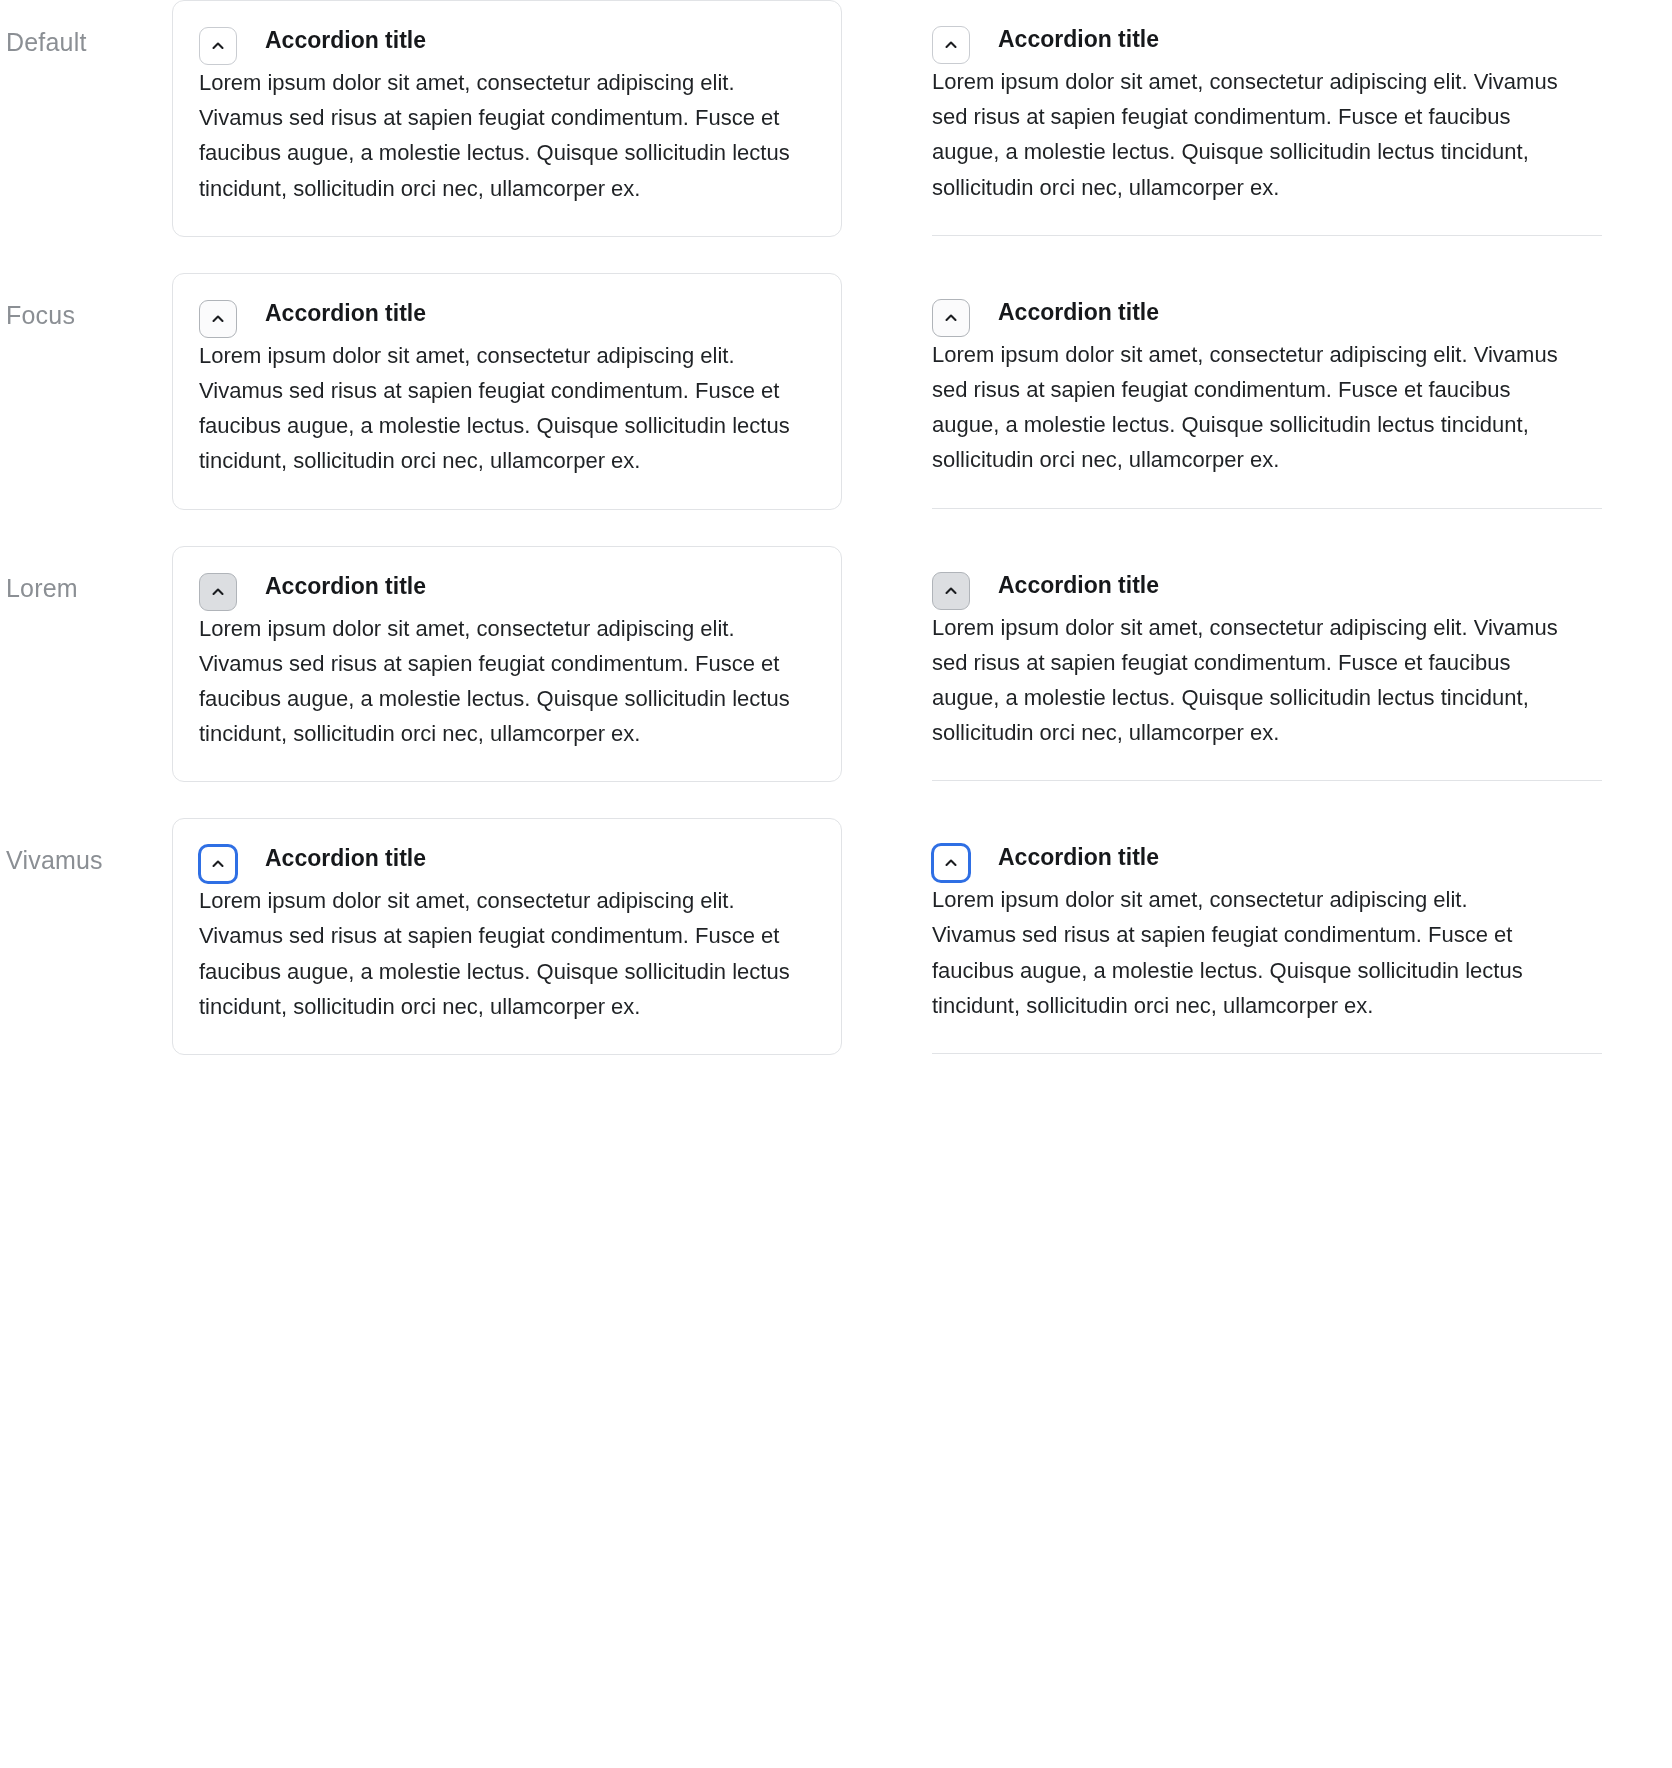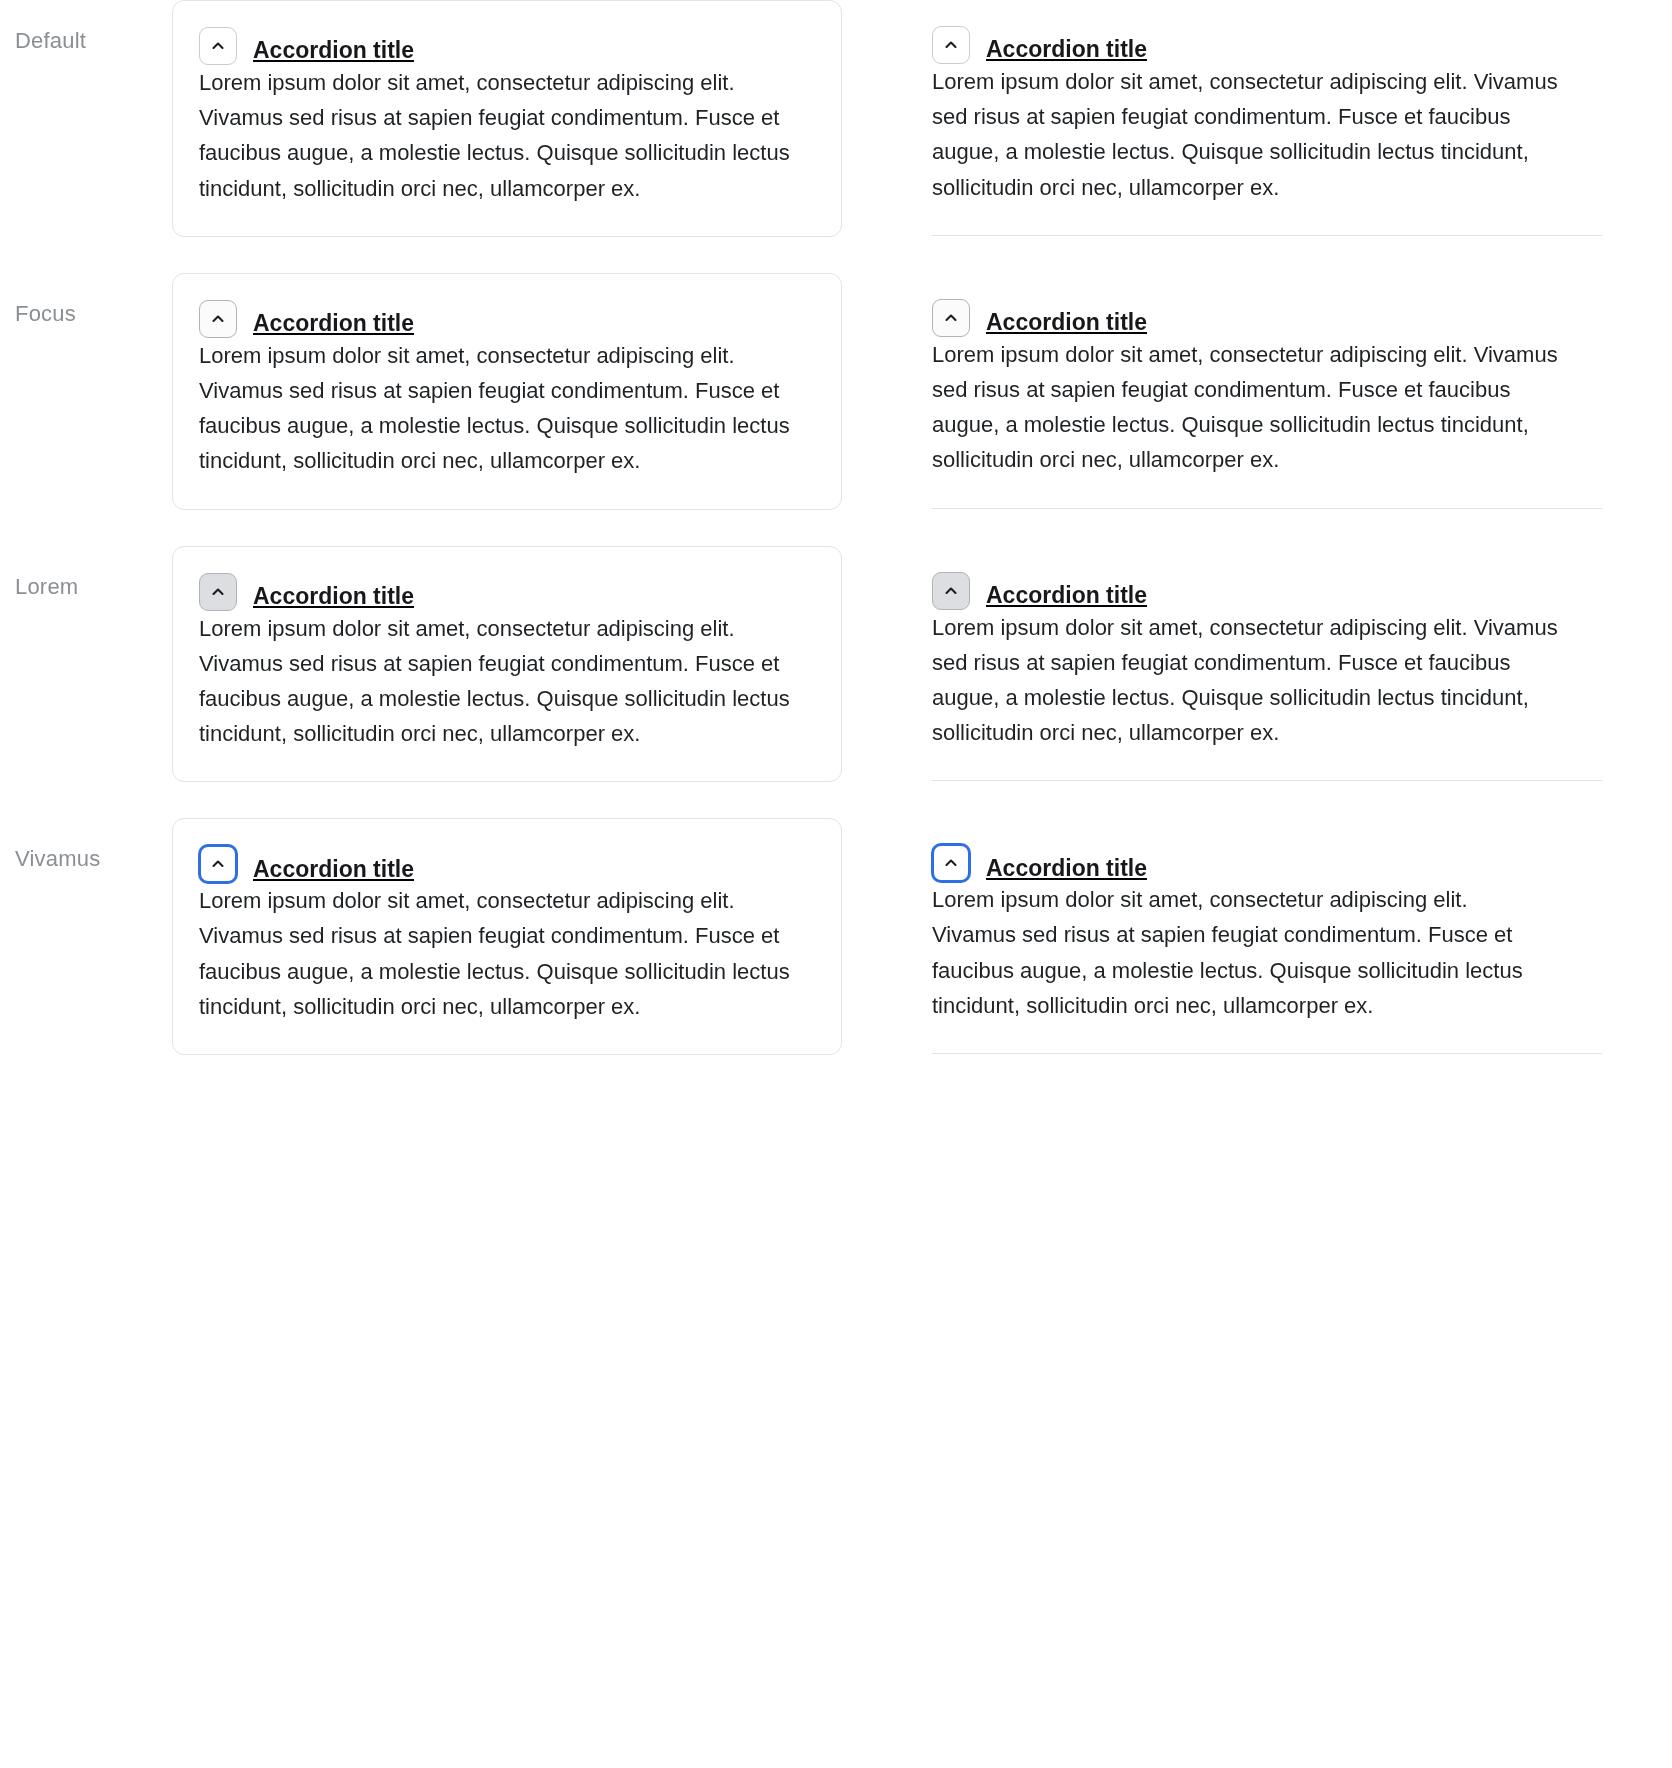--- a/index.html
+++ b/index.html
@@ -18,22 +18,22 @@
   }
   .row {
     display: flex;
     align-items: flex-start;
     margin-bottom: 36px;
   }
   .state-label {
     width: 172px;
     flex: 0 0 172px;
     padding-top: 28px;
-    padding-left: 15px;
-    font-size: 22px;
+    padding-left: 6px;
+    font-size: 25px;
     color: #8b8f94;
     font-family: "Liberation Sans", sans-serif;
     letter-spacing: 0.2px;
   }
   .variants {
     display: flex;
     flex: 1 1 auto;
     gap: 90px;
   }
   .variant {
@@ -51,23 +51,22 @@
     background: #ffffff;
   }
   .acc.plain {
     border-bottom: 1px solid #e1e3e6;
     padding-left: 0;
     padding-right: 0;
   }
 
   .acc-header {
     display: flex;
-    align-items: flex-end;
-    gap: 16px;
-    text-decoration: underline;
+    align-items: flex-start;
+    gap: 28px;
   }
   .toggle-btn {
     width: 38px;
     height: 38px;
     flex: 0 0 38px;
     border: 1px solid #c9ccd1;
     border-radius: 9px;
     background: #ffffff;
     display: flex;
     align-items: center;

